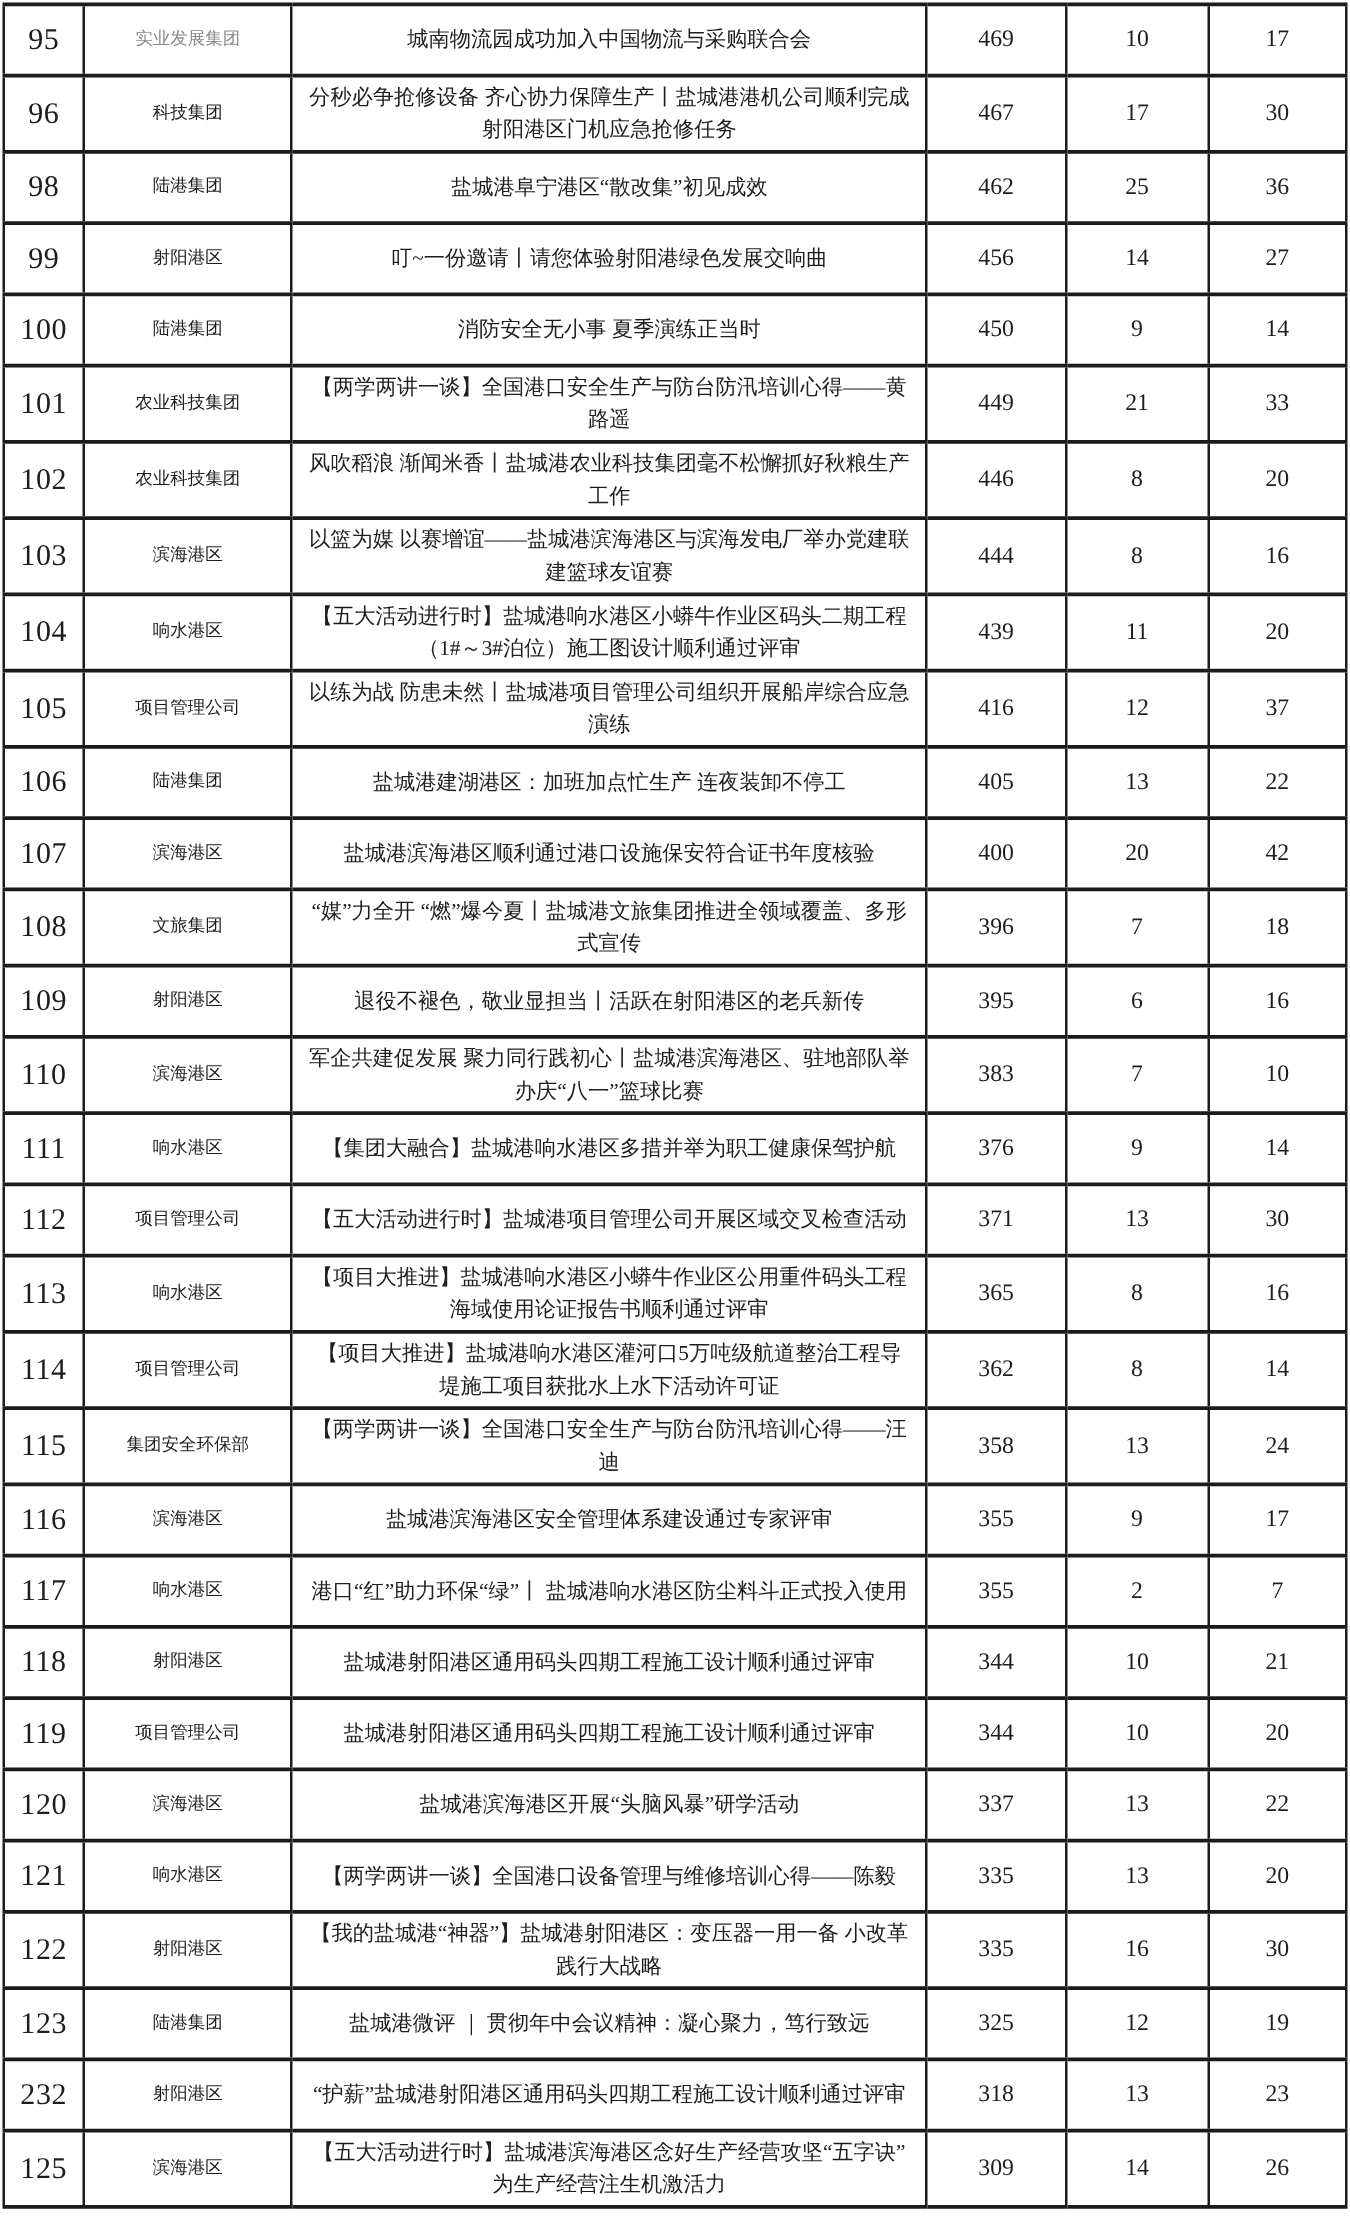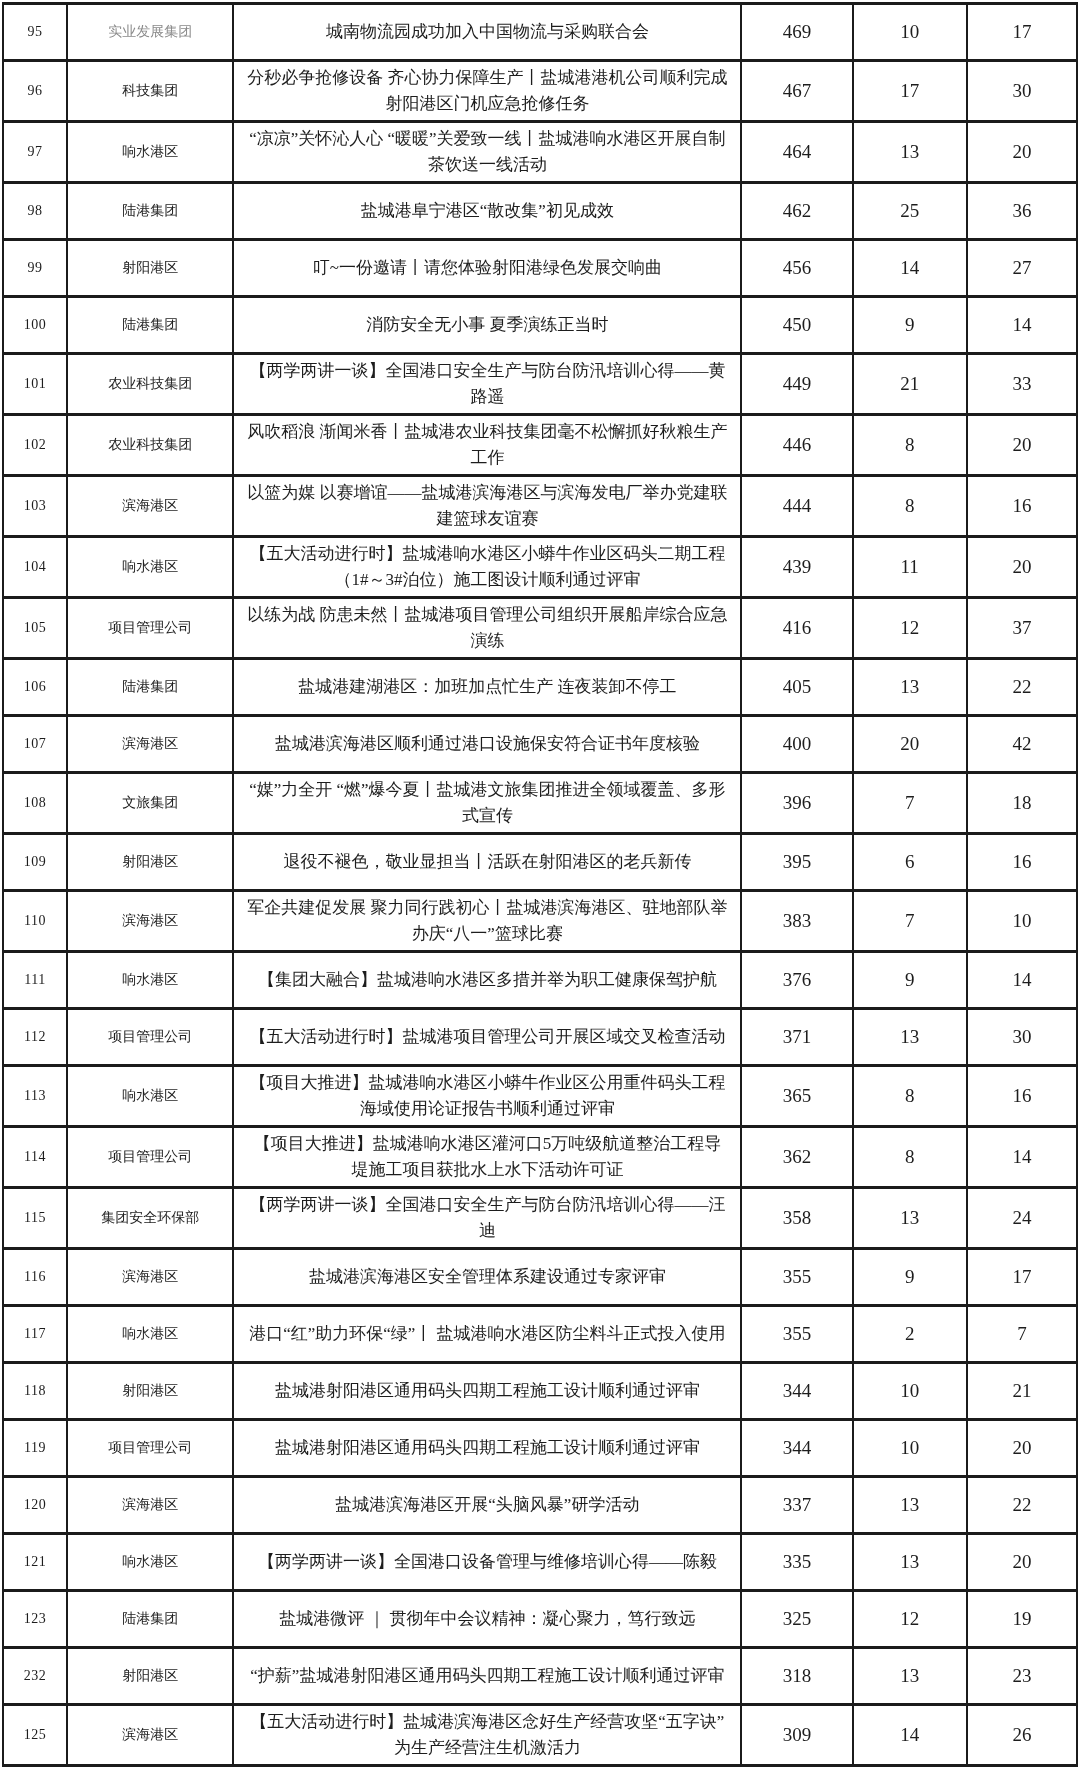--- a/index.html
+++ b/index.html
@@ -26,21 +26,21 @@
     border-color: #1b1b1b;
     border-width: 3px 2px;       
     text-align: center;
     vertical-align: middle;
     height: 48px;
     padding: 3px 12px;
     line-height: 26px;
     overflow: hidden;
     word-break: break-all;
   }
-  td.rank-cell   { font-size: 14px; letter-spacing: 0.5px; }
+  td.rank-cell   { font-size: 24px; letter-spacing: 0.5px; }
   td.org-cell    { font-size: 14px; }
   td.title-cell  { font-size: 17px; }
   td.num-cell    { font-size: 19px; }
   td.org-cell.muted { color: #8a8a8a; }
 </style>
 </head>
 <body>
 
 <table class="stats">
   <colgroup>
@@ -62,28 +62,20 @@
   </tr>
       <tr>
     <td class="rank-cell">96</td>
     <td class="org-cell">科技集团</td>
     <td class="title-cell">分秒必争抢修设备 齐心协力保障生产丨盐城港港机公司顺利完成射阳港区门机应急抢修任务</td>
     <td class="num-cell">467</td>
     <td class="num-cell">17</td>
     <td class="num-cell">30</td>
   </tr>
       <tr>
-    <td class="rank-cell">97</td>
-    <td class="org-cell">响水港区</td>
-    <td class="title-cell">“凉凉”关怀沁人心 “暖暖”关爱致一线丨盐城港响水港区开展自制茶饮送一线活动</td>
-    <td class="num-cell">464</td>
-    <td class="num-cell">13</td>
-    <td class="num-cell">20</td>
-  </tr>
-      <tr>
     <td class="rank-cell">98</td>
     <td class="org-cell">陆港集团</td>
     <td class="title-cell">盐城港阜宁港区“散改集”初见成效</td>
     <td class="num-cell">462</td>
     <td class="num-cell">25</td>
     <td class="num-cell">36</td>
   </tr>
       <tr>
     <td class="rank-cell">99</td>
     <td class="org-cell">射阳港区</td>
@@ -262,20 +254,28 @@
   </tr>
       <tr>
     <td class="rank-cell">121</td>
     <td class="org-cell">响水港区</td>
     <td class="title-cell">【两学两讲一谈】全国港口设备管理与维修培训心得——陈毅</td>
     <td class="num-cell">335</td>
     <td class="num-cell">13</td>
     <td class="num-cell">20</td>
   </tr>
       <tr>
+    <td class="rank-cell">122</td>
+    <td class="org-cell">射阳港区</td>
+    <td class="title-cell">【我的盐城港“神器”】盐城港射阳港区：变压器一用一备 小改革践行大战略</td>
+    <td class="num-cell">335</td>
+    <td class="num-cell">16</td>
+    <td class="num-cell">30</td>
+  </tr>
+      <tr>
     <td class="rank-cell">123</td>
     <td class="org-cell">陆港集团</td>
     <td class="title-cell">盐城港微评 ｜ 贯彻年中会议精神：凝心聚力，笃行致远</td>
     <td class="num-cell">325</td>
     <td class="num-cell">12</td>
     <td class="num-cell">19</td>
   </tr>
       <tr>
     <td class="rank-cell">232</td>
     <td class="org-cell">射阳港区</td>

